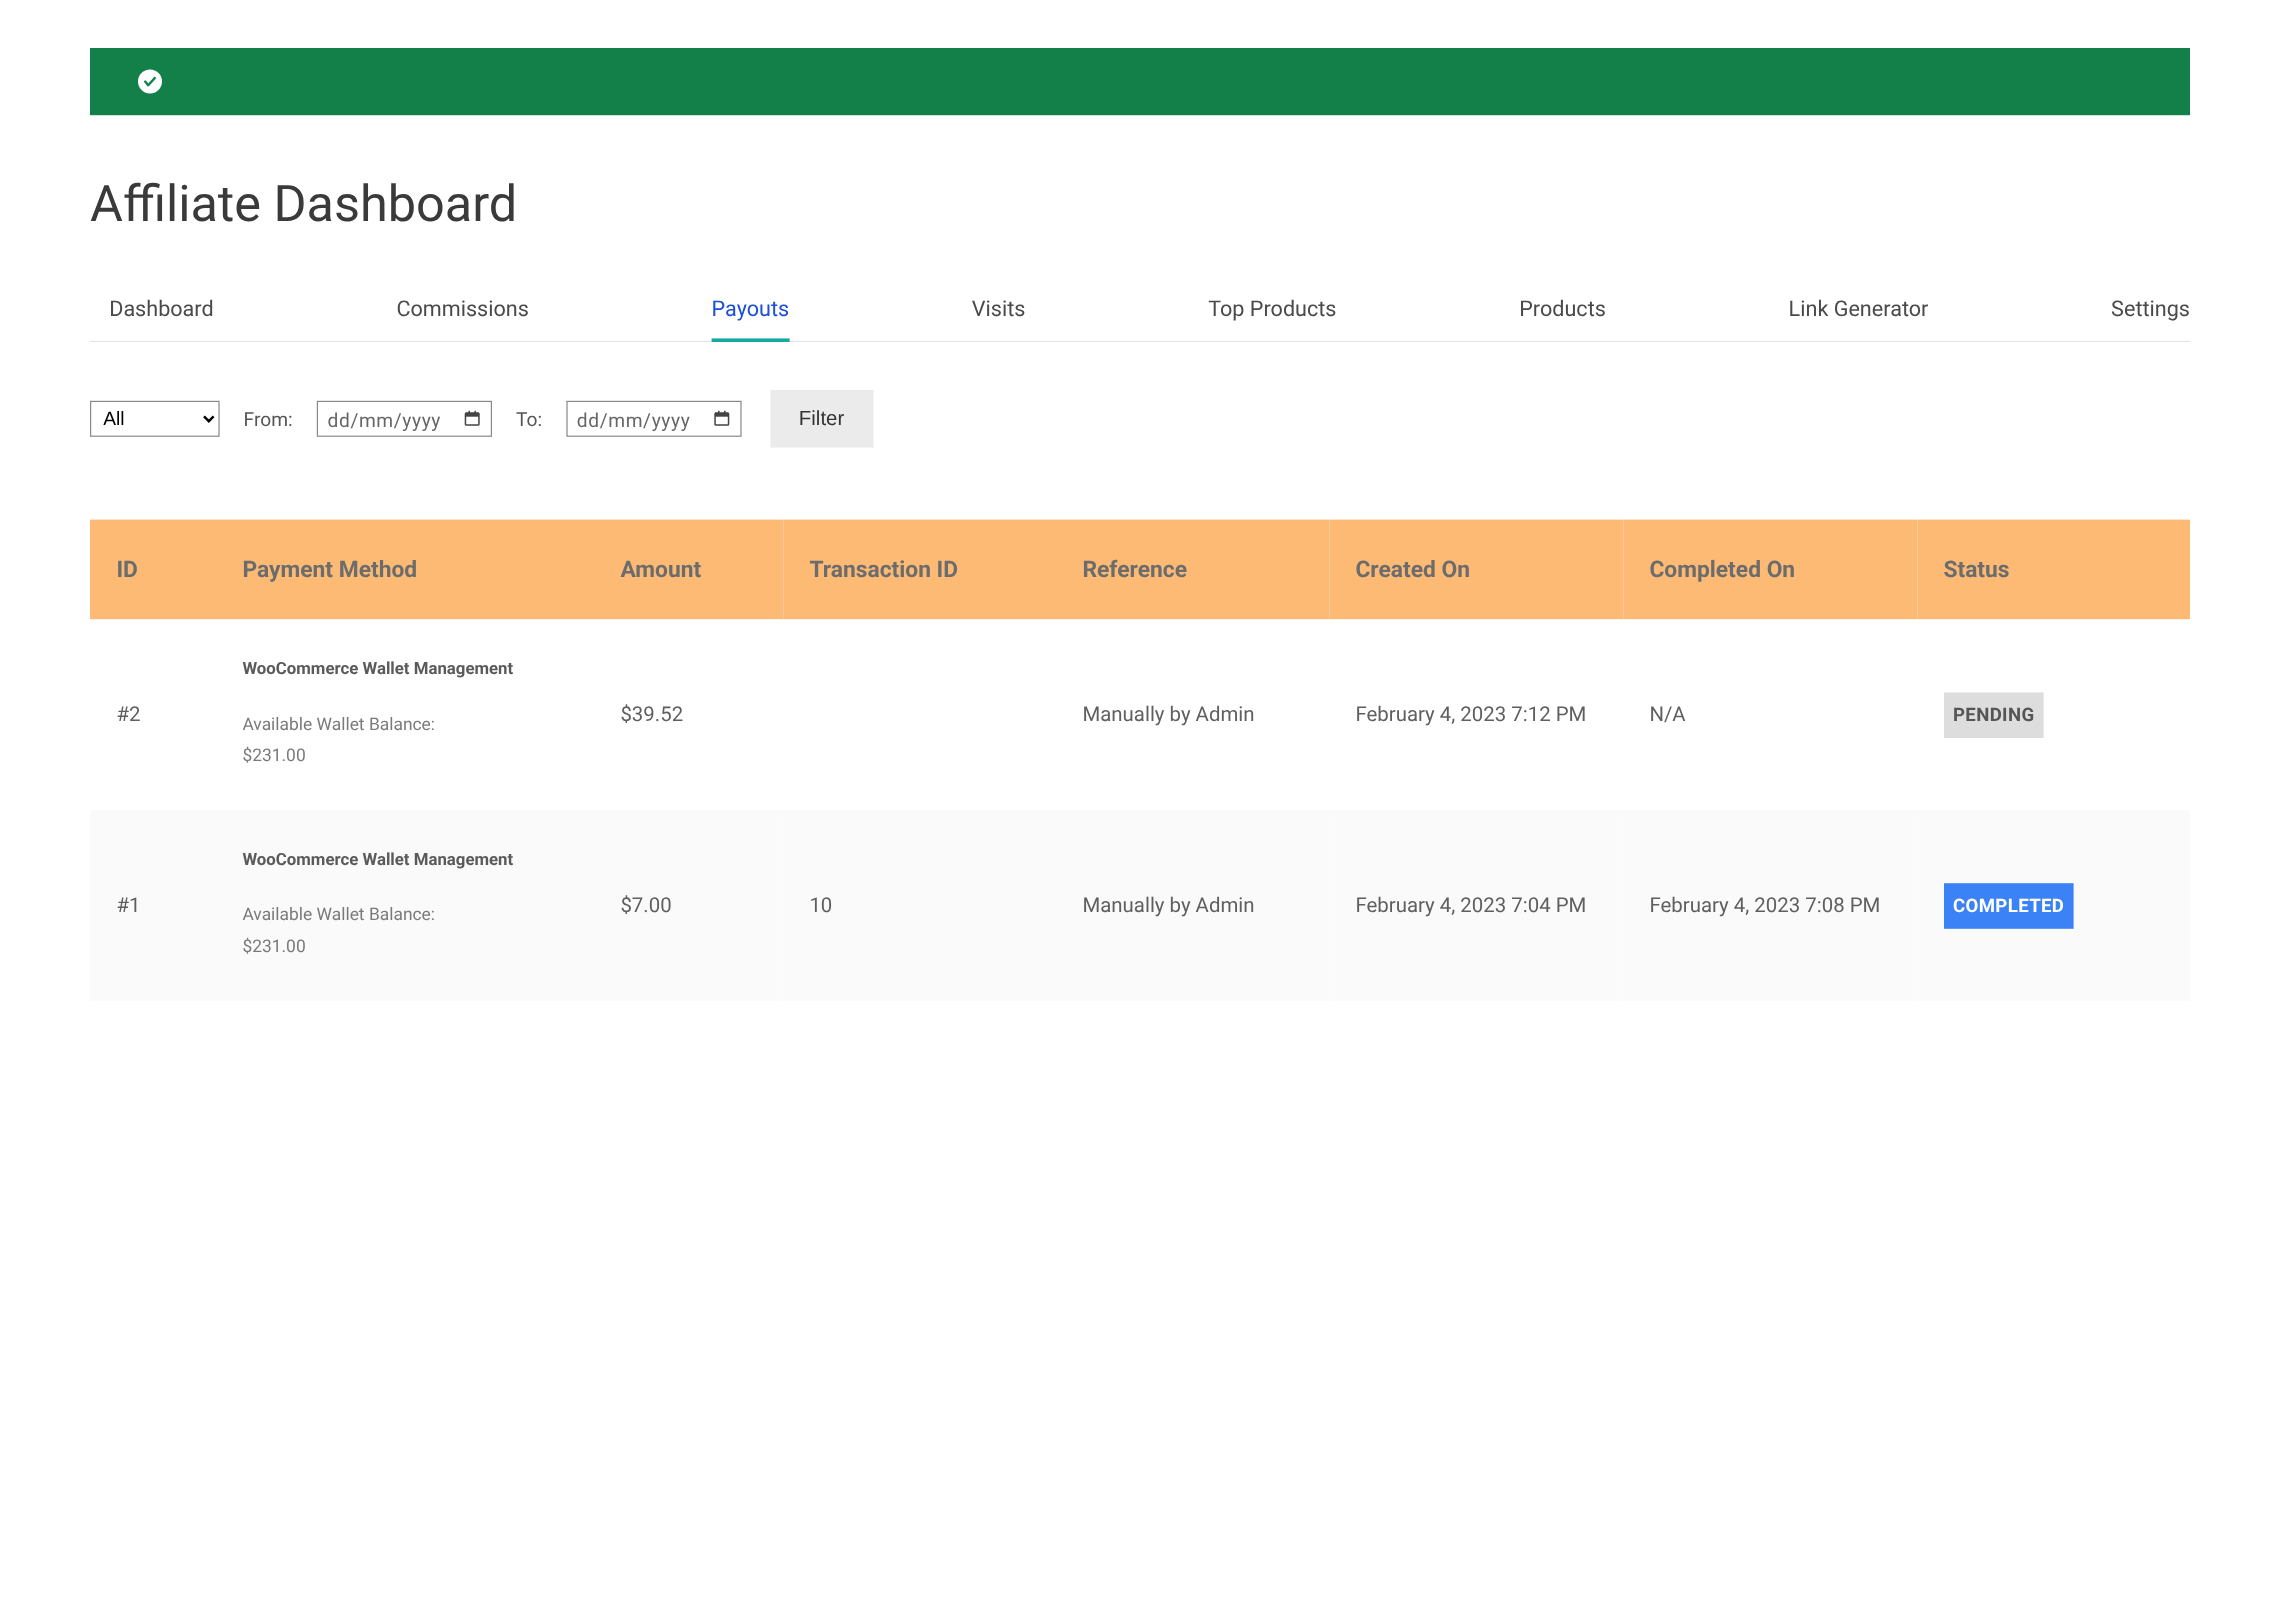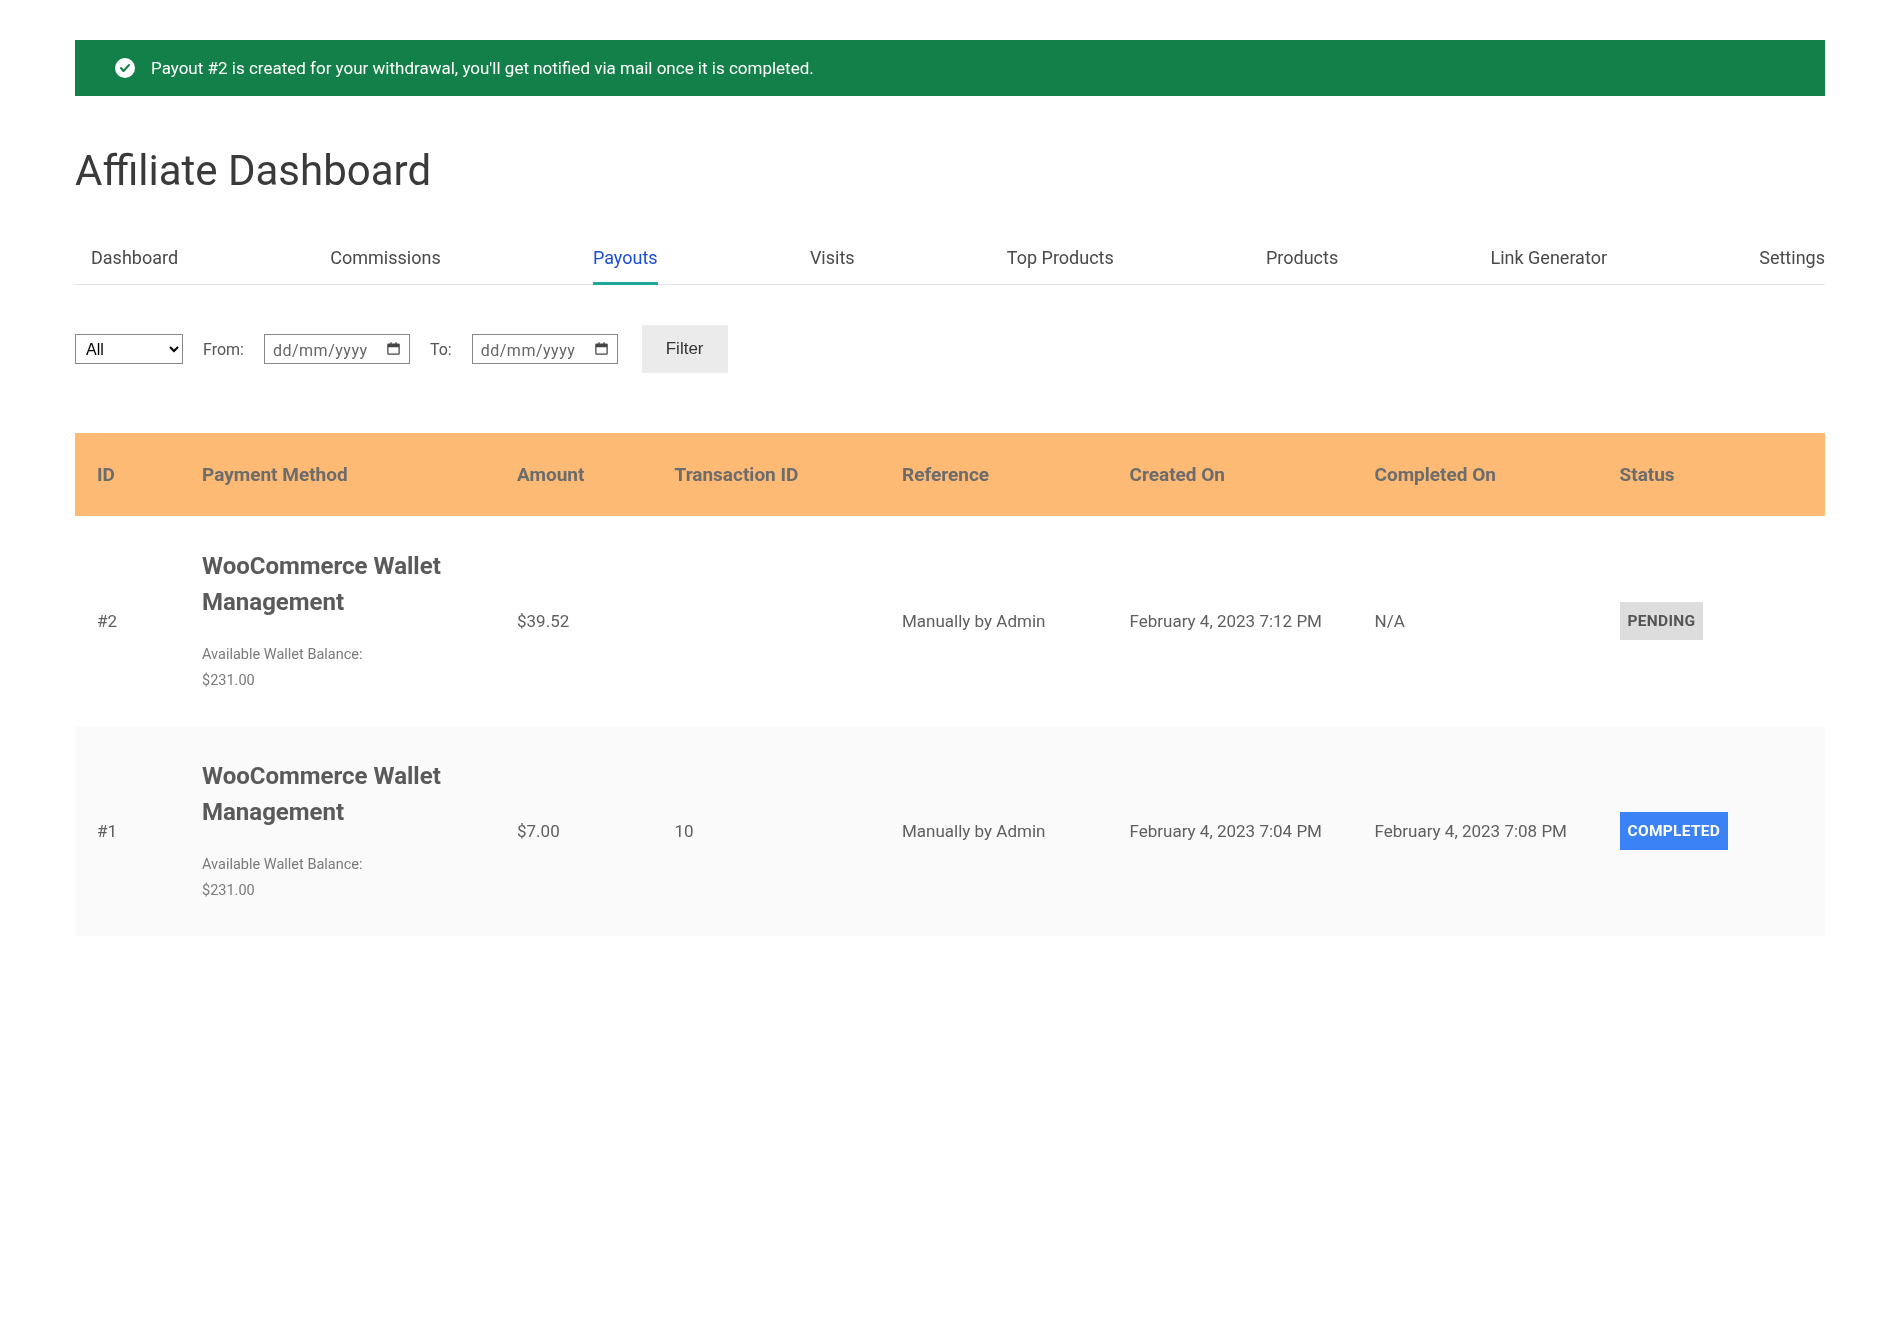--- a/index.html
+++ b/index.html
@@ -105,21 +105,21 @@
     padding: 30px 22px;
     font-size: 19px;
   }
   .payout-table tbody tr:nth-child(even) { background: #fafafa; }
   .payout-table tbody td {
     padding: 32px 22px;
     vertical-align: middle;
     font-size: 17px;
     color: #5f5f5f;
   }
-  .pm-title { font-weight: 700; color: #5a5a5a; font-size: 24px; line-height: 1.5; margin-bottom: 22px; }
+  .pm-title { font-weight: 700; color: #5a5a5a; font-size: 14px; line-height: 1.5; margin-bottom: 22px; }
   .pm-sub { font-size: 14.5px; color: #7a7a7a; line-height: 1.8; }
   .status-badge {
     display: inline-block;
     background: #ddd;
     color: #555;
     font-weight: 700;
     padding: 10px 8px;
     font-size: 15.5px;
     letter-spacing: 0.3px;
     text-align: right;
@@ -136,21 +136,20 @@
 </style>
 </head>
 <body>
 
 <div class="notice">
   <span class="notice-icon">
     <svg viewBox="0 0 24 24" fill="none" stroke="#148049" stroke-width="4" stroke-linecap="round" stroke-linejoin="round">
         <polyline points="4 12 9 18 20 6"></polyline>
       </svg>
   </span>
-  <span>Payout #2 is created for your withdrawal, you'll get notified via mail once it is completed.</span>
 </div>
 
 <h1 class="page-title">Affiliate Dashboard</h1>
 
 <div class="tabs" id="tab-bar">
     <div class="tab">Dashboard</div>
     <div class="tab">Commissions</div>
     <div class="tab active">Payouts</div>
     <div class="tab">Visits</div>
     <div class="tab">Top Products</div>

